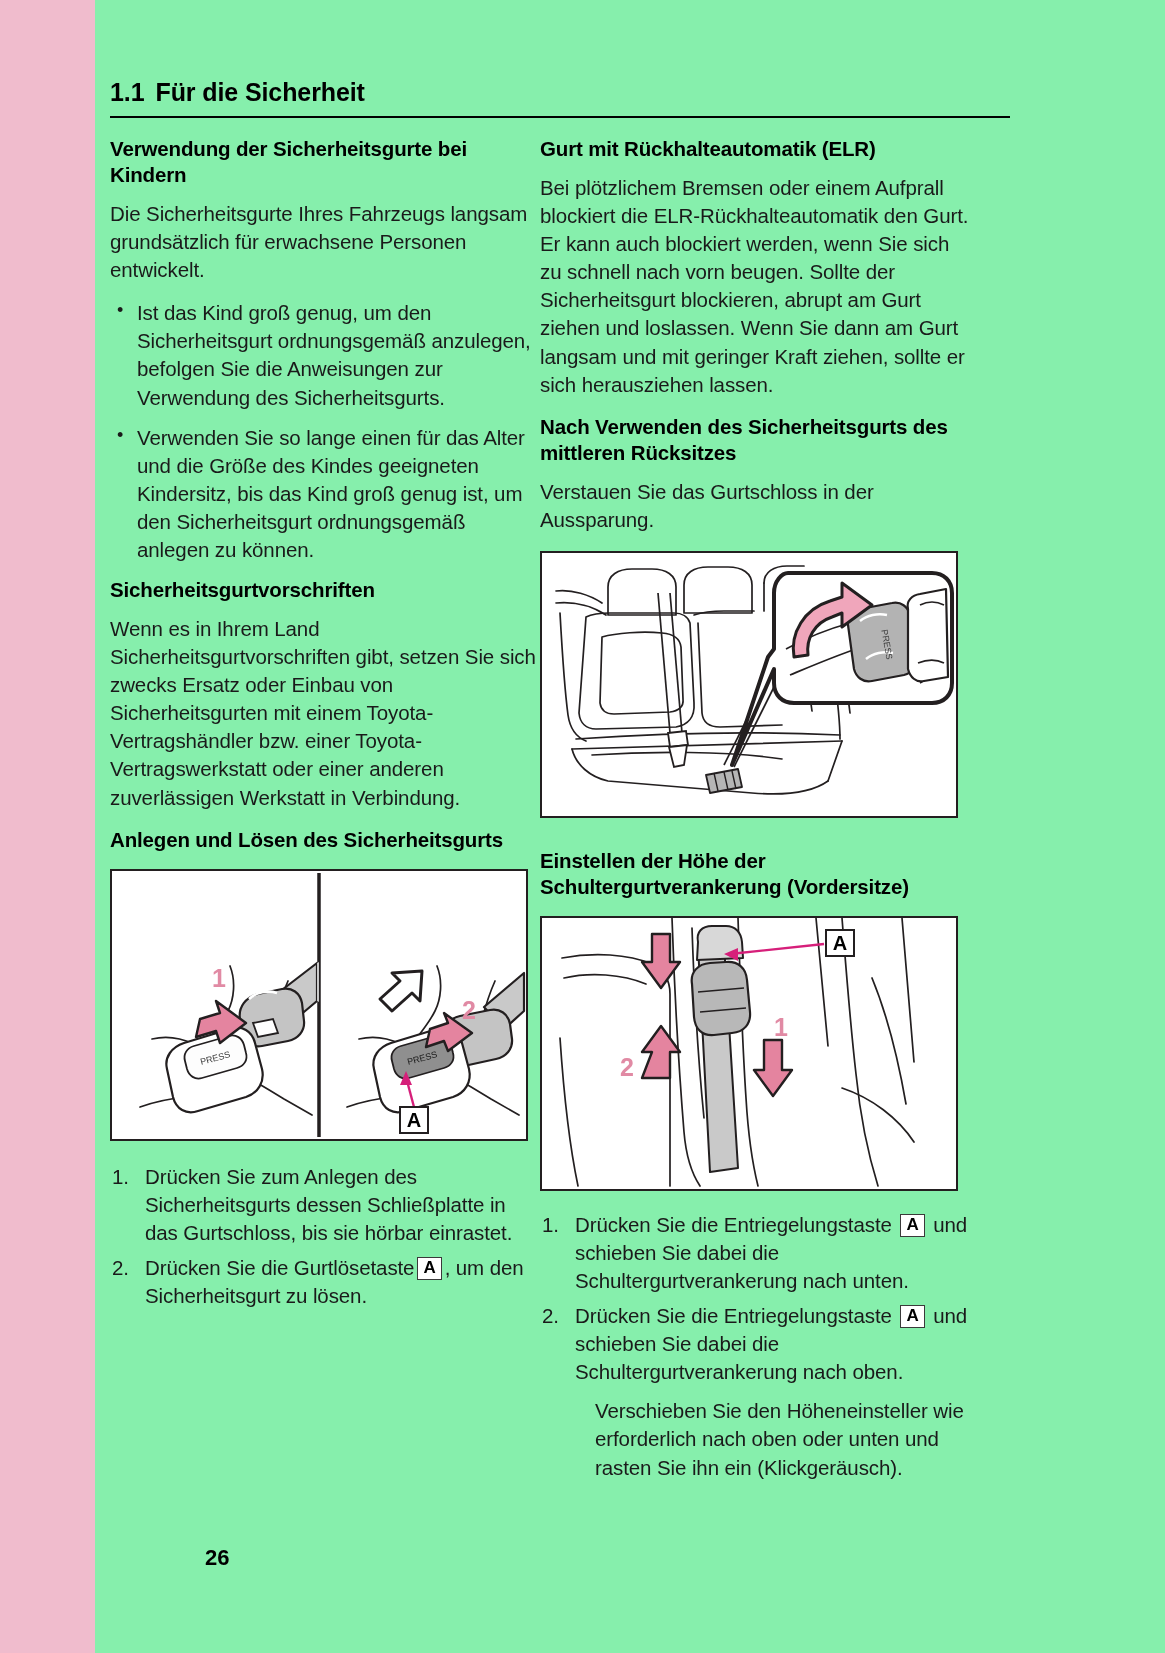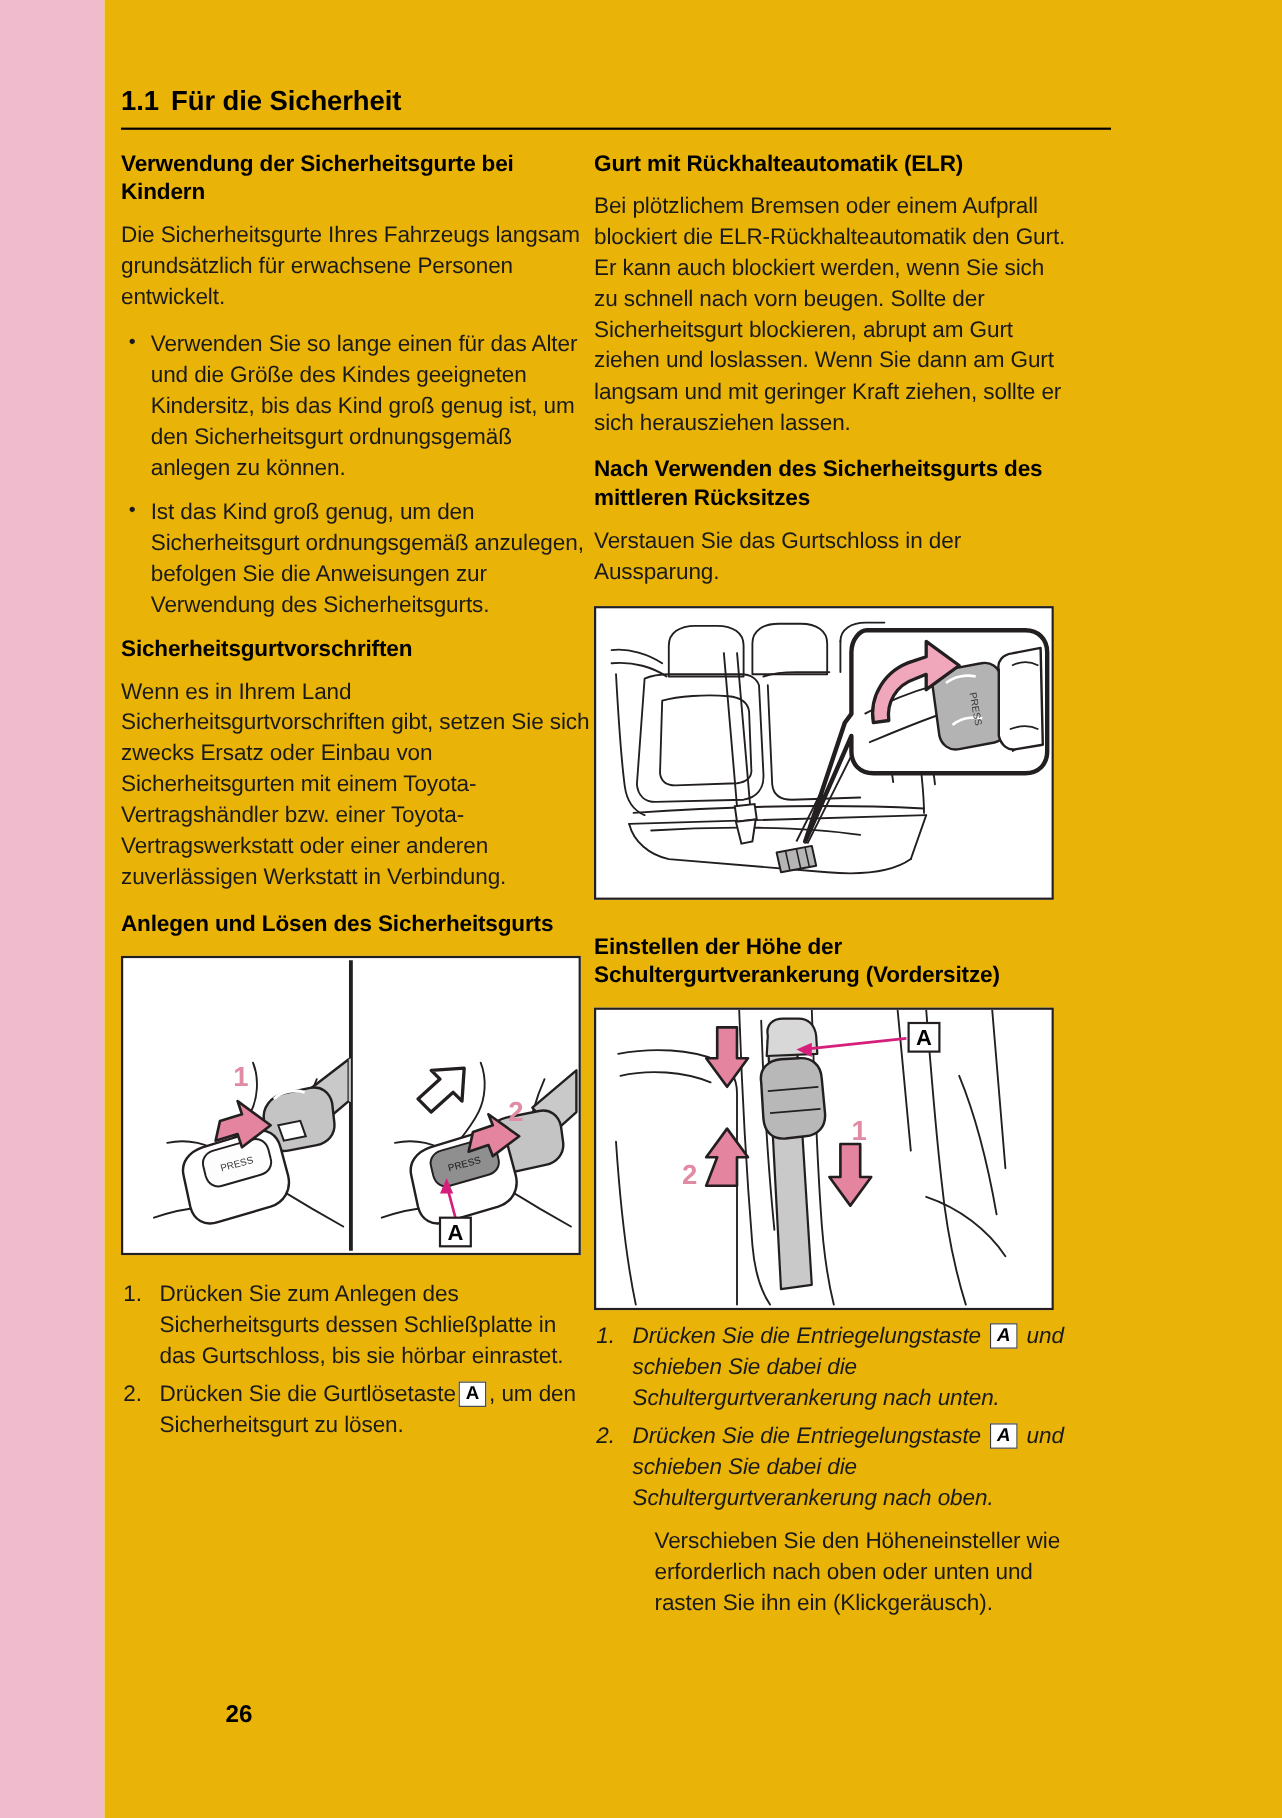--- a/index.html
+++ b/index.html
@@ -11,21 +11,21 @@
     position:relative;
     overflow:hidden;
   }
   
   #edge-bar {
     position:absolute; left:0; top:0; width:95px; height:1653px;
     background:#f0bccd;
   }
   #page {
     position:absolute; left:95px; top:0; width:1070px; height:1653px;
-    background:#eab308;
+    background:#86efac;
   }
   #content {
     position:absolute; left:15px; top:78px; width:920px;
   }
   
   .runhead {
     font-size:25px; font-weight:bold; color:#000;
     letter-spacing:-0.1px; padding-bottom:9px;
   }
   .runhead .num { margin-right:11px; }
@@ -102,22 +102,22 @@
     <div class="runhead-rule"></div>
 
     <div class="cols">
 
       <div class="col">
 
         <h3 class="sec">Verwendung der Sicherheitsgurte bei Kindern</h3>
         <p class="body">Die Sicherheitsgurte Ihres Fahrzeugs langsam grundsätzlich für erwachsene Personen entwickelt.</p>
 
         <ul class="bullets">
+          <li>Ist das Kind groß genug, um den Sicherheitsgurt ordnungsgemäß anzulegen, befolgen Sie die Anweisungen zur Verwendung des Sicherheitsgurts.</li>
           <li>Verwenden Sie so lange einen für das Alter und die Größe des Kindes geeigneten Kindersitz, bis das Kind groß genug ist, um den Sicherheitsgurt ordnungsgemäß anlegen zu können.</li>
-          <li>Ist das Kind groß genug, um den Sicherheitsgurt ordnungsgemäß anzulegen, befolgen Sie die Anweisungen zur Verwendung des Sicherheitsgurts.</li>
         </ul>
 
         <h3 class="sec">Sicherheitsgurtvorschriften</h3>
         <p class="body">Wenn es in Ihrem Land Sicherheitsgurtvorschriften gibt, setzen Sie sich zwecks Ersatz oder Einbau von Sicherheitsgurten mit einem Toyota-Vertragshändler bzw. einer Toyota-Vertragswerkstatt oder einer anderen zuverlässigen Werkstatt in Verbindung.</p>
 
         <h3 class="sec">Anlegen und Lösen des Sicherheitsgurts</h3>
 
         <div class="figbox" id="fig-buckle">
           <svg width="414" height="268" viewBox="0 0 414 268">
 
@@ -323,21 +323,21 @@
             <path d="M222 122 L240 122 L240 152 L250 152 L231 178 L212 152 L222 152 Z" fill="#e4849f" stroke="#231f20" stroke-width="2.4" stroke-linejoin="round"></path>
             <text x="232" y="118" font-family="Liberation Sans, sans-serif" font-size="25" font-weight="bold" fill="#e18aa4">1</text>
 
             <line x1="188" y1="36" x2="282" y2="26" stroke="#d61f7a" stroke-width="2.4"></line>
             <path d="M182 36 L196 30 L196 43 Z" fill="#d61f7a" stroke="none"></path>
             <rect x="284" y="12" width="28" height="26" fill="#fff" stroke="#231f20" stroke-width="2"></rect>
             <text x="298" y="32" font-family="Liberation Sans, sans-serif" font-size="20" font-weight="bold" fill="#000" text-anchor="middle">A</text>
           </svg>
         </div>
 
-        <ol class="steps" style="margin-top:10px;font-style:italic;">
+        <ol class="steps" style="margin-top:20px;">
           <li>
             <span>Drücken Sie die Entriegelungstaste</span>
             <span class="tagbox">A</span>
             <span>und schieben Sie dabei die Schultergurtverankerung nach unten.</span>
           </li>
           <li>
             <span>Drücken Sie die Entriegelungstaste</span>
             <span class="tagbox">A</span>
             <span>und schieben Sie dabei die Schultergurtverankerung nach oben.</span>
           </li>

